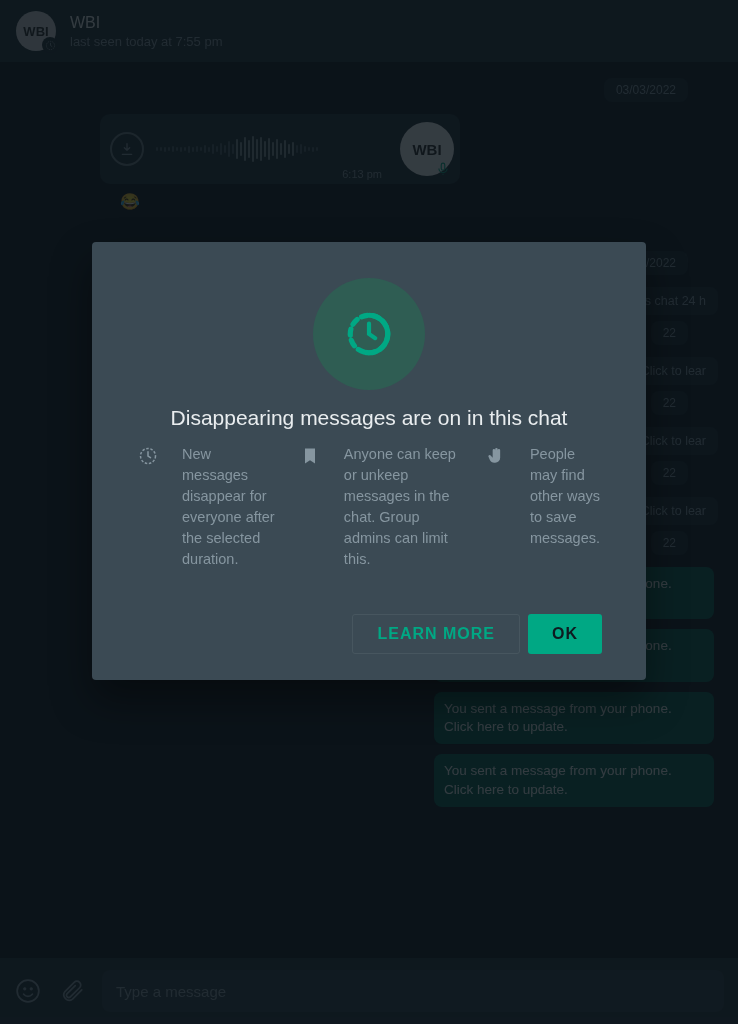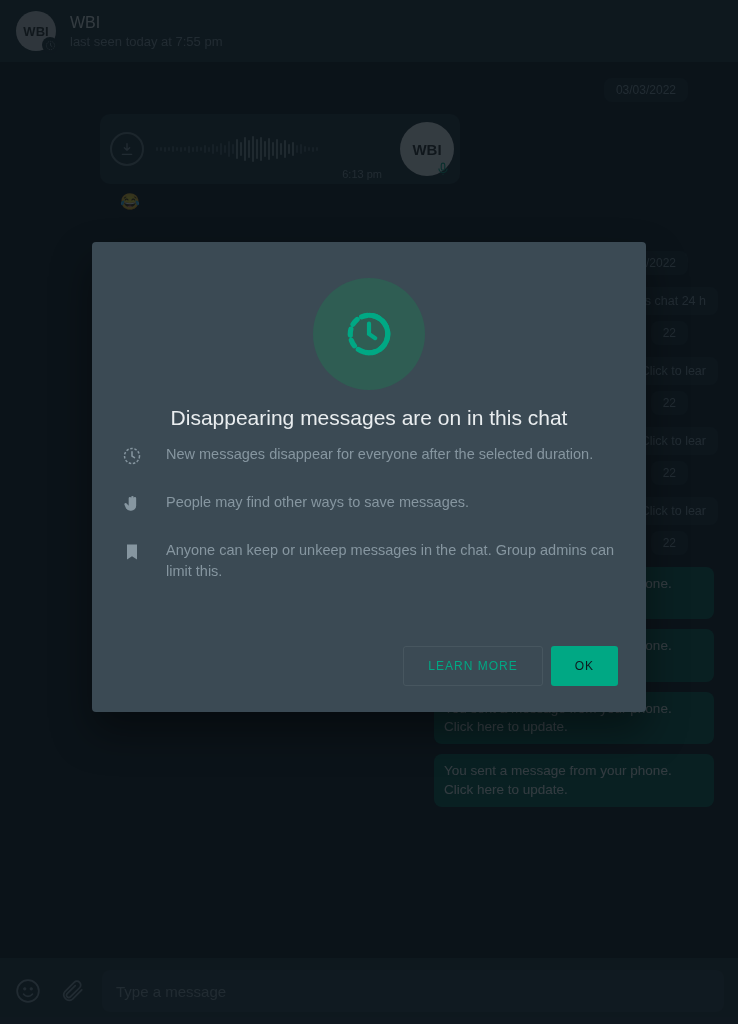--- a/index.html
+++ b/index.html
@@ -41,32 +41,32 @@
   
   .composer { position:absolute; left:0; right:0; bottom:0; height:66px; background:#202c33; display:flex; align-items:center; padding: 0 14px; gap: 16px; }
   .comp-icon { width: 28px; height: 28px; display:flex; align-items:center; justify-content:center; color:#8696a0; }
   .comp-icon svg { width: 26px; height: 26px; stroke:#8696a0; fill:none; }
   .comp-input { flex:1; background:#2a3942; border-radius: 8px; height: 42px; display:flex; align-items:center; padding: 0 14px; }
   .comp-input input { background:transparent; border:none; outline:none; color:#d1d7db; font-size:15px; width:100%; }
   .comp-input input::placeholder { color:#8696a0; }
 
   
   .overlay { position:absolute; inset:0; background: rgba(11,20,26,0.82); display:flex; align-items:flex-start; justify-content:center; padding-top: 242px; }
-  .modal { width: 554px; background:#3b4a54; border-radius: 4px; padding: 36px 28px 26px; box-shadow: 0 20px 40px rgba(0,0,0,0.4); }
+  .modal { width: 554px; background:#3b4a54; border-radius: 4px; padding: 36px 44px 26px; box-shadow: 0 20px 40px rgba(0,0,0,0.4); }
   .modal-iconwrap { width: 112px; height: 112px; border-radius: 50%; background:#2f5d53; margin: 0 auto 16px; display:flex; align-items:center; justify-content:center; }
   .modal-iconwrap svg { width: 50px; height: 50px; }
   .modal-title { color:#e9edef; font-size: 21px; font-weight: 400; text-align:center; margin-bottom: 14px; }
   .modal-sub { color:#e4e8ea; font-size: 15px; text-align:center; margin-bottom: 44px; }
-  .modal-list { display:flex; flex-direction:column; gap: 22px; padding: 0 2px; margin-bottom: 64px; }
+  .modal-list { display:flex; flex-direction:row; gap: 22px; padding: 0 2px; margin-bottom: 44px; }
   .modal-item { display:flex; gap: 22px; align-items:flex-start; }
   .modal-item-icon { width: 22px; flex-shrink:0; color:#8696a0; margin-top: 2px; }
   .modal-item-icon svg { width: 20px; height: 20px; }
   .modal-item-text { color:#8696a0; font-size: 14.5px; line-height: 1.45; }
   .modal-actions { display:flex; justify-content:flex-end; gap: 8px; }
-  .btn { height: 40px; padding: 0 24px; border-radius: 3px; font-size: 12px; font-weight: 400; letter-spacing: 1px; cursor:pointer; display:flex; align-items:center; }
+  .btn { height: 40px; padding: 0 24px; border-radius: 3px; font-size: 16px; font-weight: 700; letter-spacing: 1px; cursor:pointer; display:flex; align-items:center; }
   .btn-secondary { background: transparent; border:1px solid #47565f; color:#00a884; }
   .btn-primary { background:#00a884; border:none; color:#0e1b20; }
 
   
   .watermark { position:absolute; left:50%; transform:translateX(-50%); top:560px; color:#2b3940; font-size:52px; font-weight:800; letter-spacing:2px; pointer-events:none; opacity:0.35; }
 </style>
 </head>
 <body>
 
 <div class="header">
@@ -200,33 +200,33 @@
           <svg viewBox="0 0 24 24">
               <circle cx="12" cy="12" r="9" stroke="#8696a0" stroke-width="1.8" fill="none" stroke-dasharray="3 2"></circle>
               <path d="M12 7v5l3 2" stroke="#8696a0" stroke-width="1.8" fill="none" stroke-linecap="round"></path>
             </svg>
         </div>
         <div class="modal-item-text">New messages disappear for everyone after the selected duration.</div>
       </div>
       <div class="modal-item">
         <div class="modal-item-icon">
           <svg viewBox="0 0 24 24">
+              <path d="M6 3h12v18l-6-4-6 4V3z" fill="#8696a0"></path>
+            </svg>
+        </div>
+        <div class="modal-item-text">Anyone can keep or unkeep messages in the chat. Group admins can limit this.</div>
+      </div>
+      <div class="modal-item">
+        <div class="modal-item-icon">
+          <svg viewBox="0 0 24 24">
               <path d="M8 12V5a1.5 1.5 0 013 0v6-7a1.5 1.5 0 013 0v7-6a1.5 1.5 0 013 0v9a6 6 0 01-6 6h-1a6 6 0 01-5.5-3.6L3 13a1.5 1.5 0 012.6-1.5L8 14" fill="#8696a0"></path>
             </svg>
         </div>
         <div class="modal-item-text">People may find other ways to save messages.</div>
       </div>
-      <div class="modal-item">
-        <div class="modal-item-icon">
-          <svg viewBox="0 0 24 24">
-              <path d="M6 3h12v18l-6-4-6 4V3z" fill="#8696a0"></path>
-            </svg>
-        </div>
-        <div class="modal-item-text">Anyone can keep or unkeep messages in the chat. Group admins can limit this.</div>
-      </div>
     </div>
 
     <div class="modal-actions">
       <button class="btn btn-secondary">LEARN MORE</button>
       <button class="btn btn-primary">OK</button>
     </div>
   </div>
 </div>
 
 </body></html>

